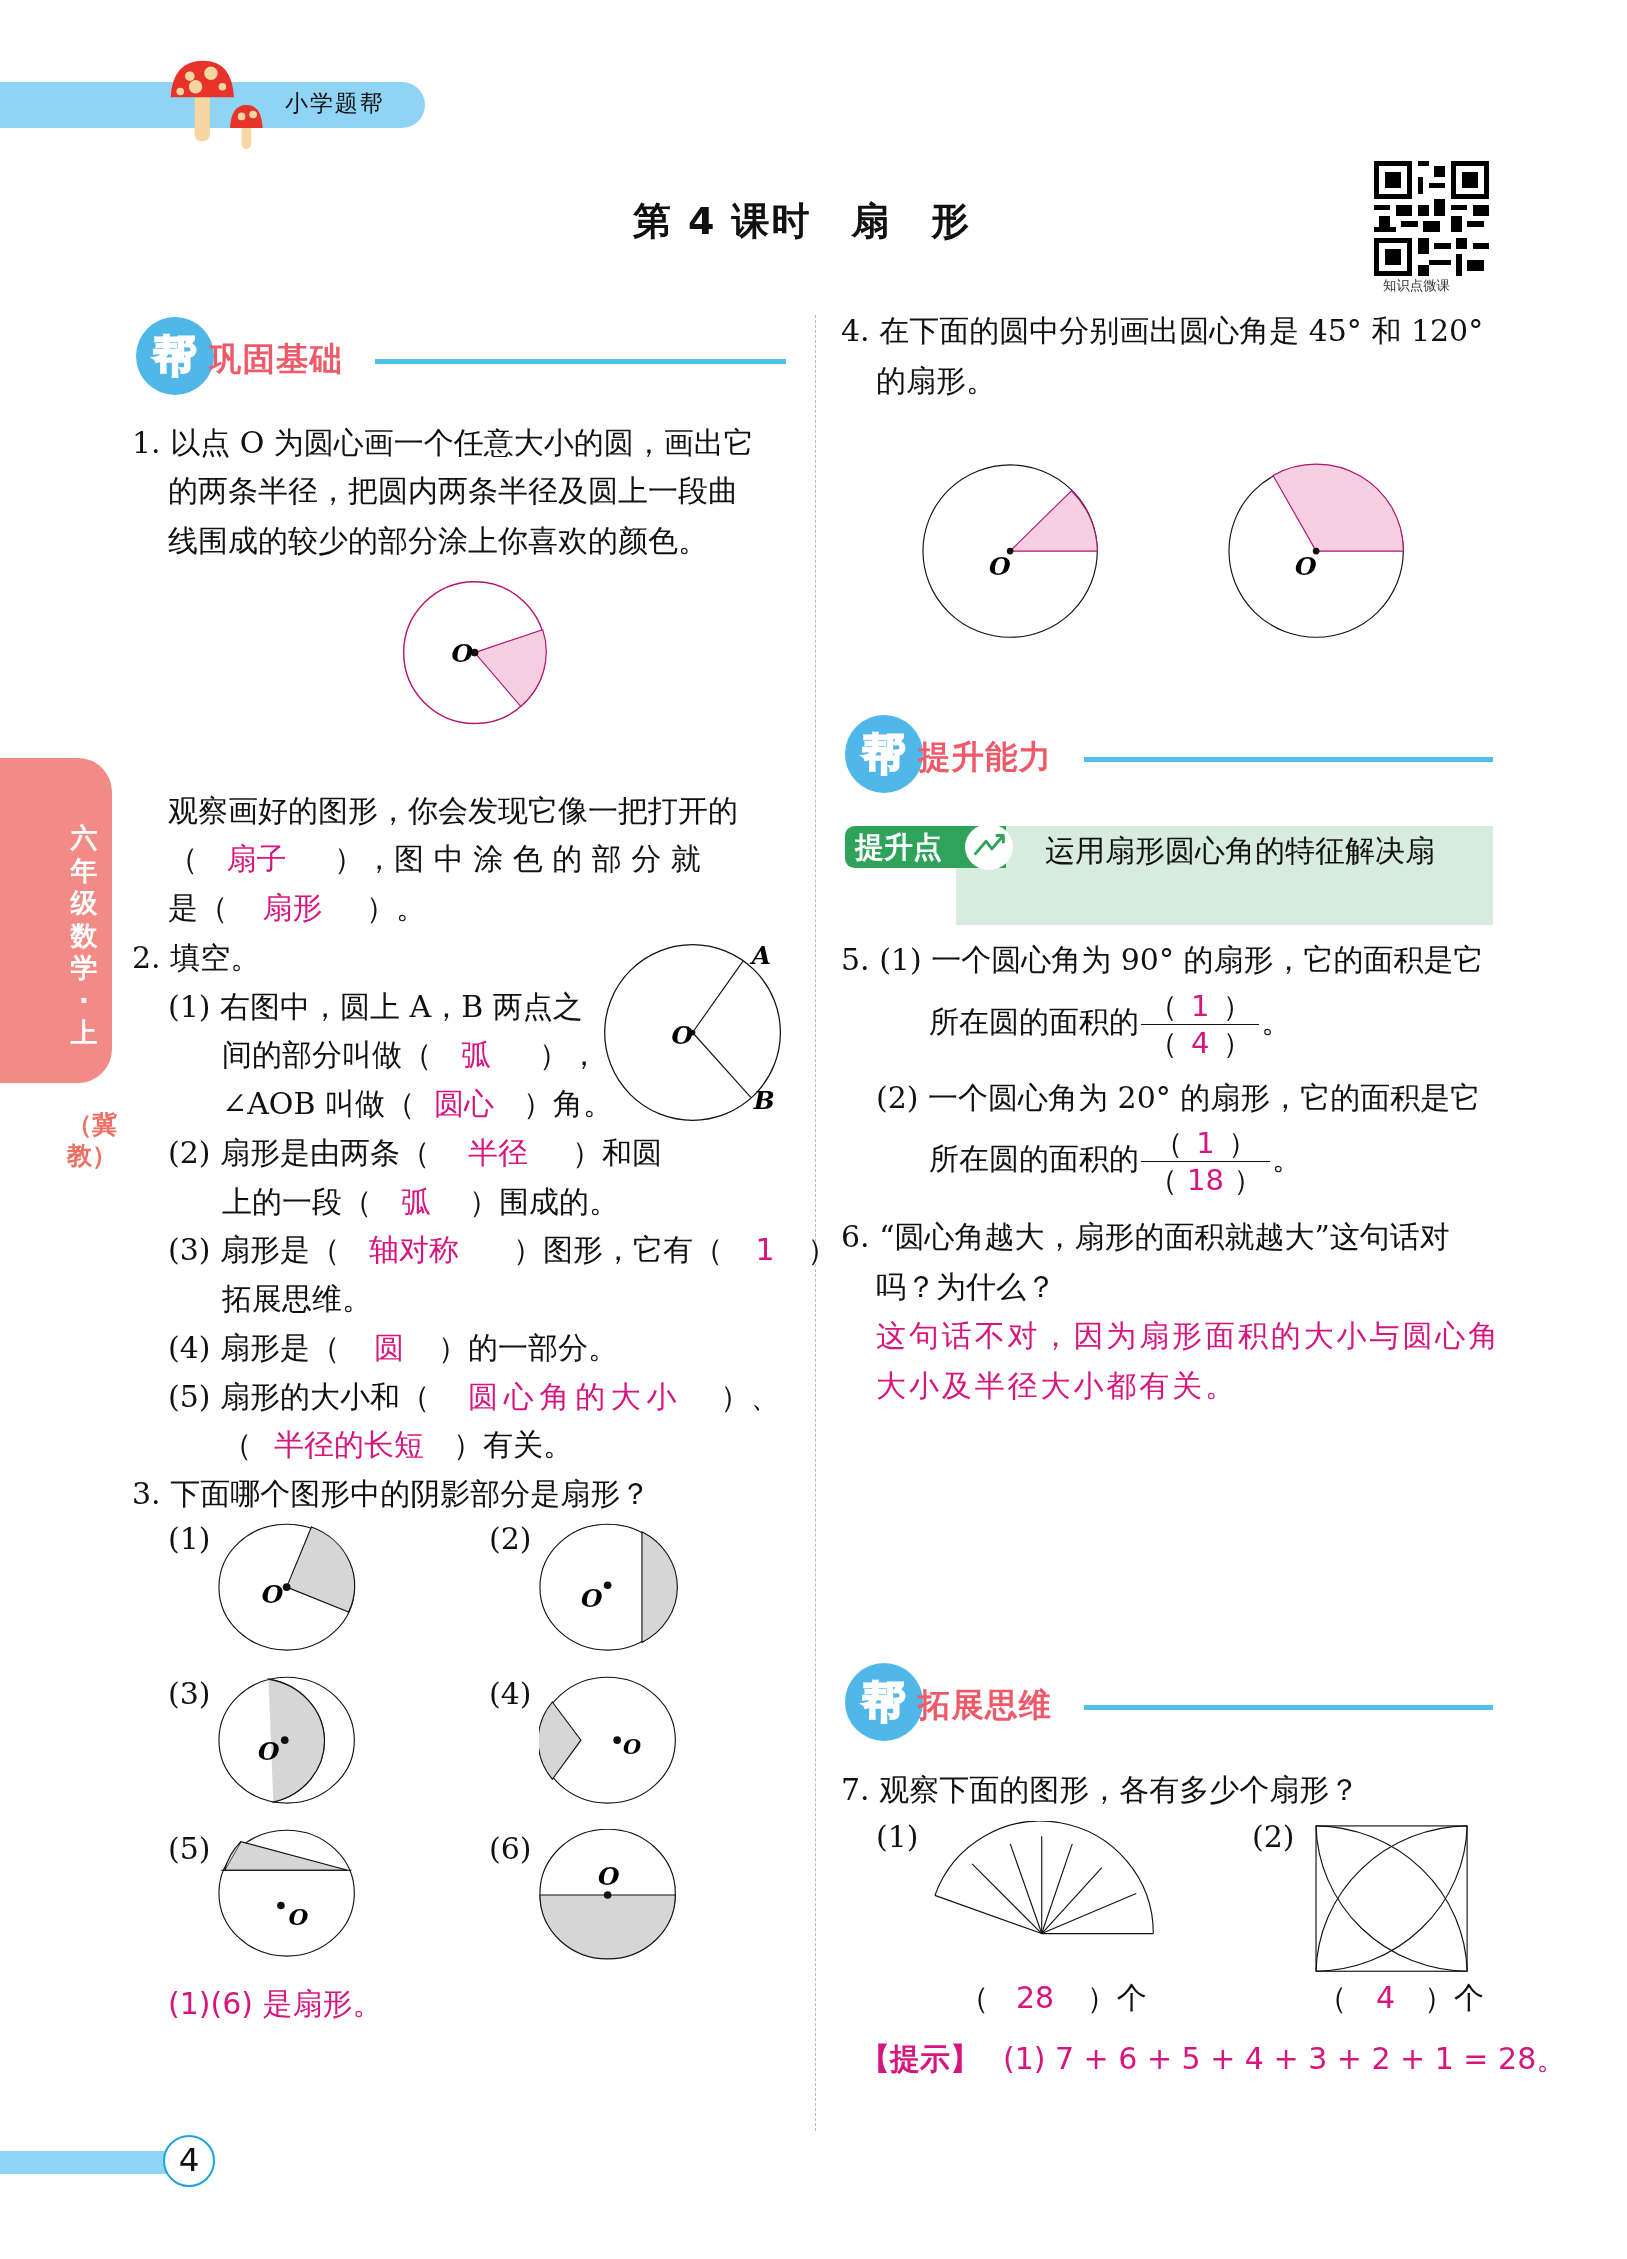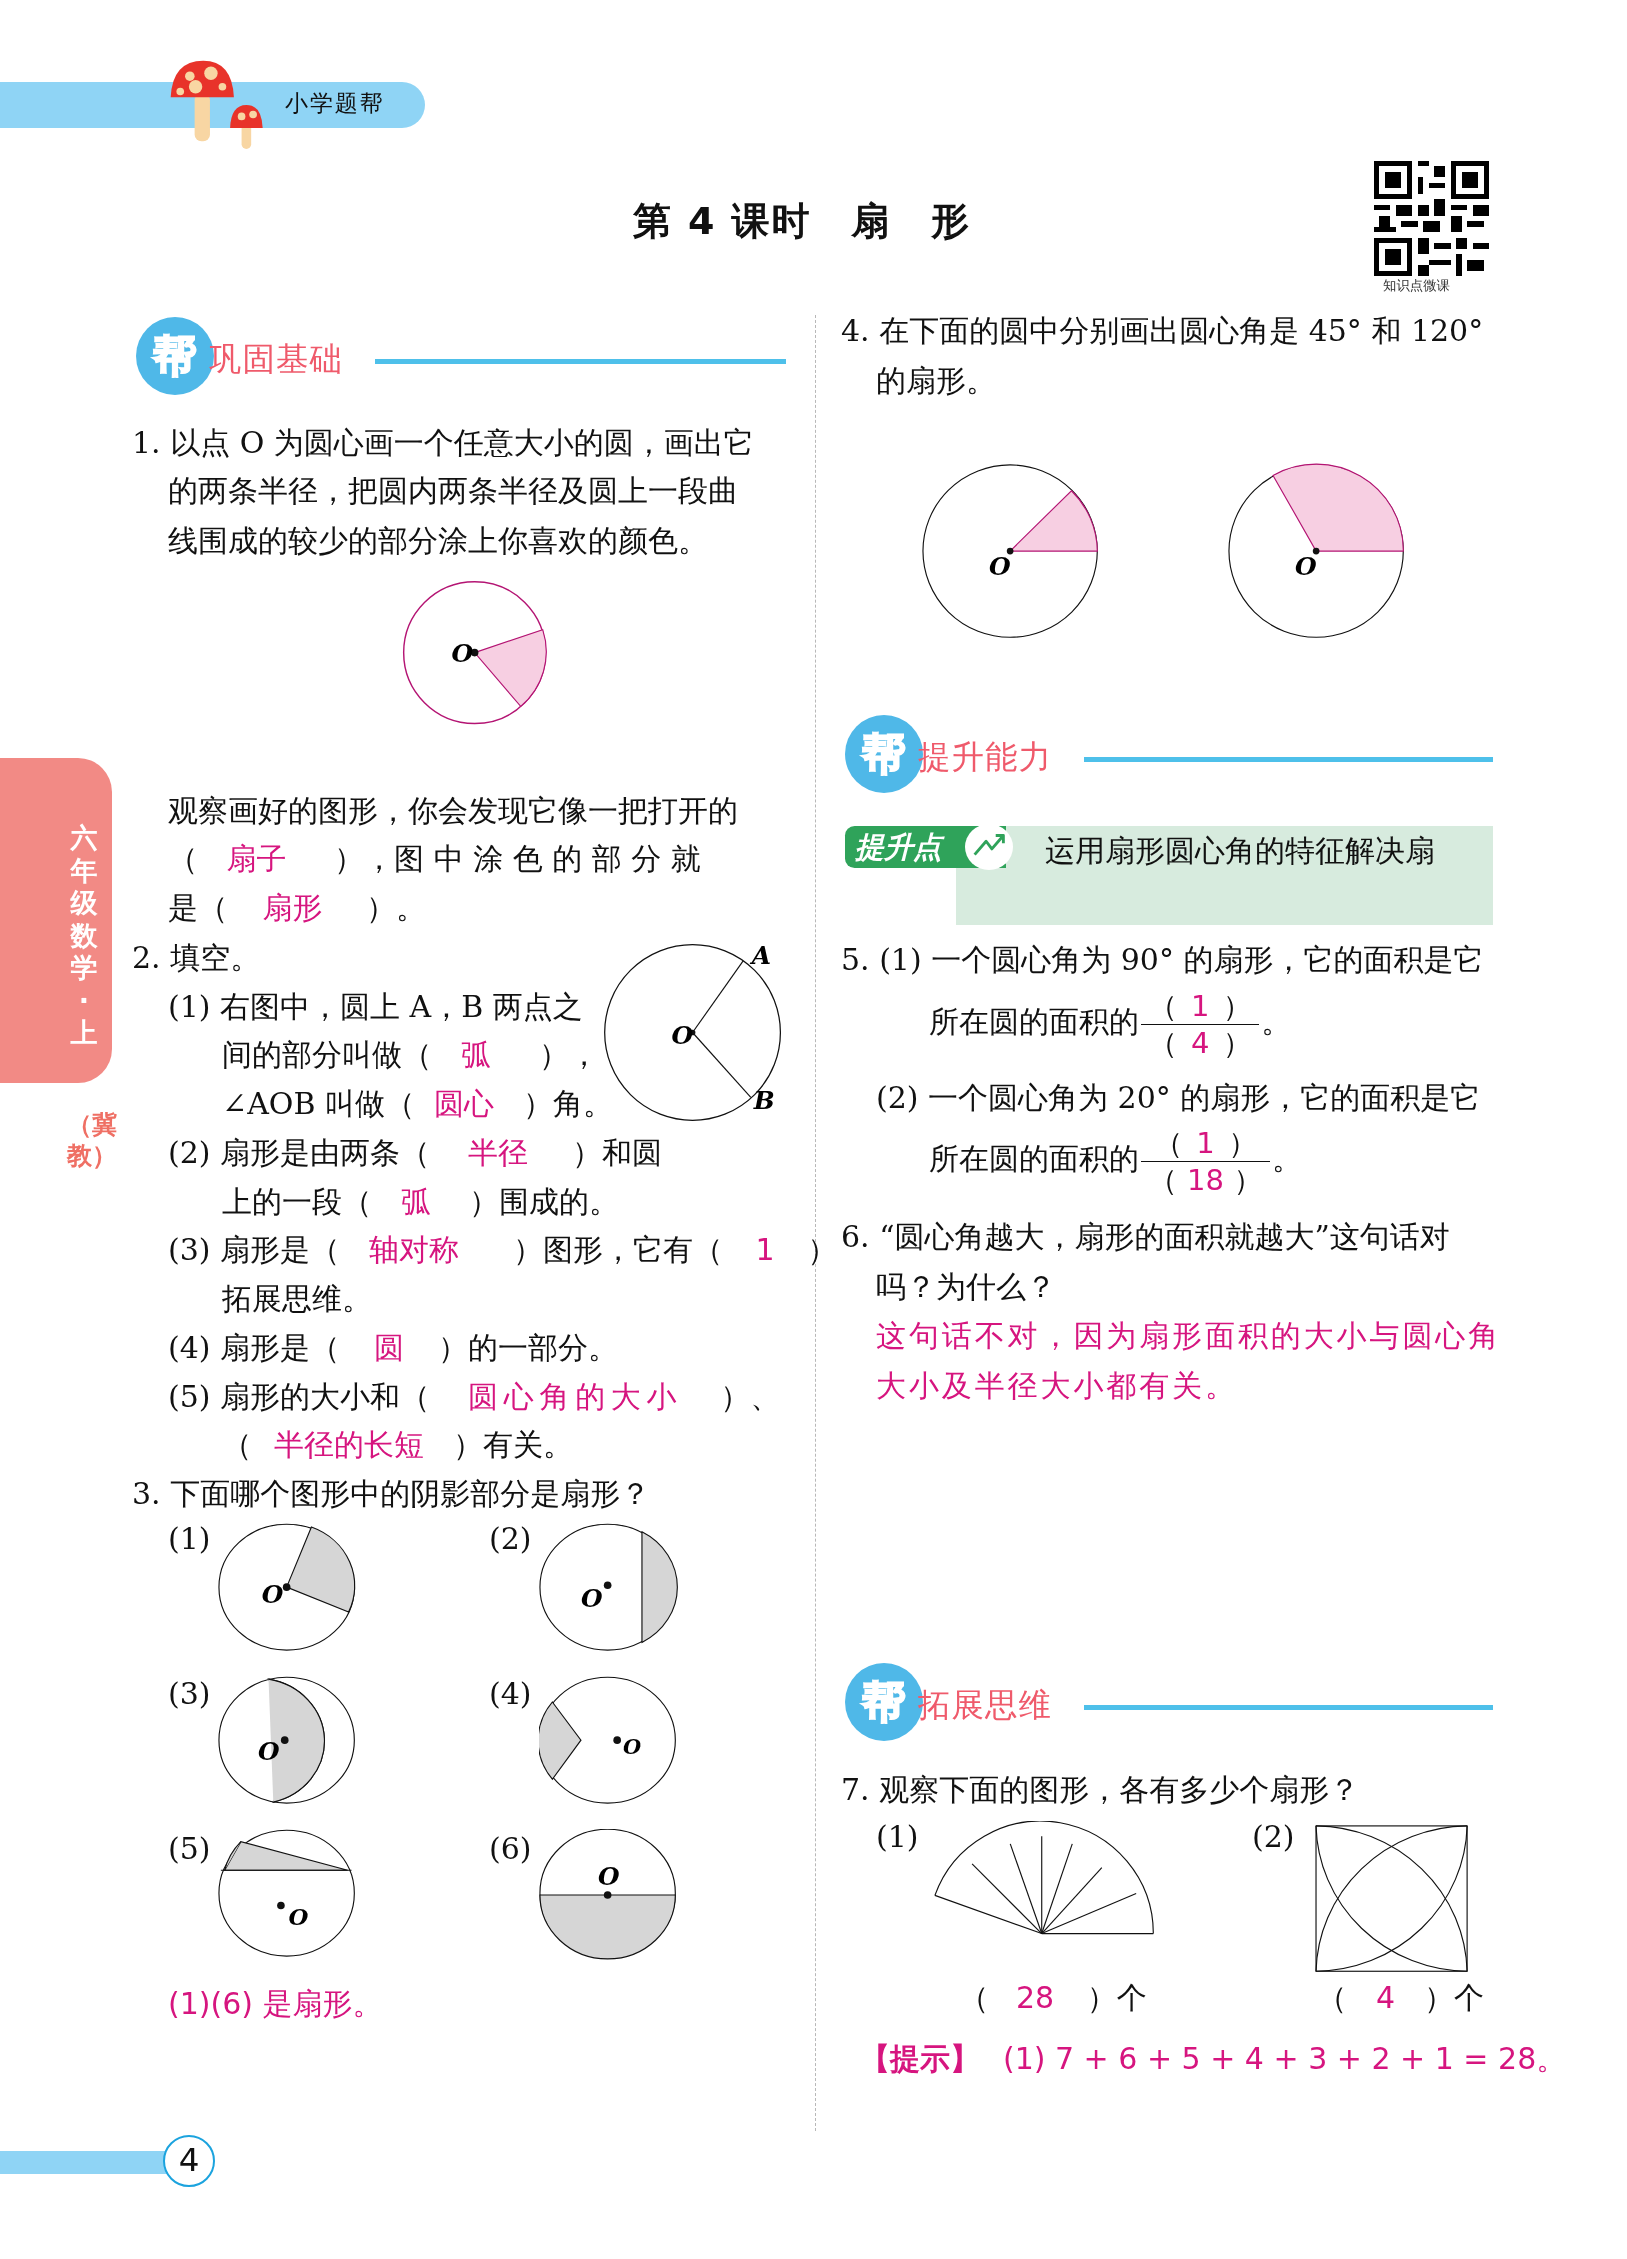--- a/index.html
+++ b/index.html
@@ -18,30 +18,30 @@
 
   
   .side-tab { left: 0; top: 758px; width: 112px; height: 325px; background: #f28a85; border-radius: 0 34px 34px 0; }
   .side-label { left: 67px; top: 822px; width: 34px; color: #fff; font-family: "DejaVu Sans", sans-serif; font-weight: bold; font-size: 27px; line-height: 32.5px; text-align: center; }
   .side-sub { left: 67px; top: 1109px; width: 34px; color: #ef6f64; font-family: "DejaVu Sans", sans-serif; font-weight: bold; font-size: 25px; line-height: 31px; text-align: center; }
 
   
   .sec { height: 86px; }
   .sec-badge { position: absolute; left: 0; top: 0; width: 78px; height: 78px; border-radius: 50%; background: #4fb8e8; }
   .sec-bang { position: absolute; left: 17px; top: 9.6px; font-family: "DejaVu Sans", sans-serif; font-weight: bold; font-size: 44px; color: #ef5a6b; -webkit-text-stroke: 1.9px #fff; }
-  .sec-label { position: absolute; left: 73px; top: 21px; font-family: "DejaVu Sans", sans-serif; font-weight: normal; font-size: 32.5px; color: #ef5a6b; letter-spacing: 1px; }
+  .sec-label { position: absolute; left: 73px; top: 21px; font-family: "DejaVu Sans", sans-serif; font-weight: bold; font-size: 32.5px; color: #ef5a6b; letter-spacing: 1px; }
   .sec-line { position: absolute; top: 42px; height: 4.8px; background: #4ec0ea; }
 
   
   .divider { left: 815px; top: 315px; width: 0; height: 1816px; border-left: 1.9px dashed #b8b8b8; }
 
   
   .up-box { left: 956px; top: 826px; width: 537px; height: 99px; background: #d7ebde; }
   .up-badge { left: 845px; top: 826px; width: 161px; height: 42px; background: #2fa35a; border-radius: 9.6px 0 0 9.6px; }
-  .up-badge-text { left: 855px; top: 828px; color: #fff; font-family: "DejaVu Sans", sans-serif; font-weight: bold; font-size: 29px; font-style: italic; }
+  .up-badge-text { left: 855px; top: 828px; color: #fff; font-family: "DejaVu Sans", sans-serif; font-weight: bold; font-size: 29px; }
   .up-arrow { left: 965px; top: 824px; width: 48px; height: 46px; border-radius: 50%; background: #fff; }
   .up-text { left: 1045px; top: 826px; font-family: "DejaVu Sans", sans-serif; font-size: 30px; line-height: 50px; }
 
   
   .foot-bar { left: 0; top: 2151px; width: 172px; height: 23px; background: #8fd4f5; }
   .foot-num { left: 163px; top: 2135px; width: 52px; height: 52px; border: 2.9px solid #1ba3de; border-radius: 50%; background: #fff; box-sizing: border-box; text-align: center; line-height: 46px; font-family: "DejaVu Sans", sans-serif; font-size: 32.5px; }
 
   .frac { display: inline-block; vertical-align: middle; text-align: center; margin: 0 1.9px; }
   .frac .num, .frac .den { display: block; line-height: 36px; font-size: 29px; padding: 0 7.6px; }
   .frac .num { border-bottom: 1.9px solid #111; }

